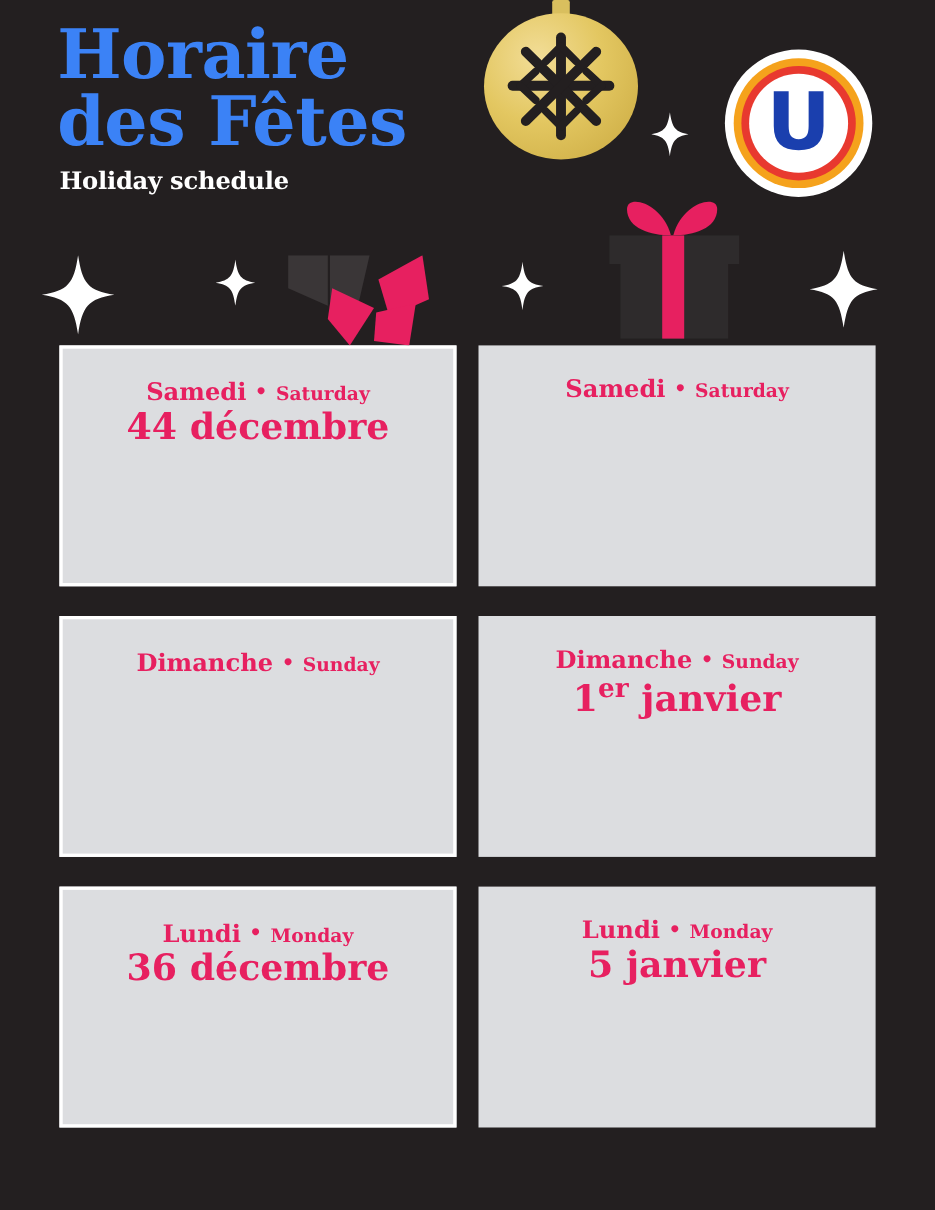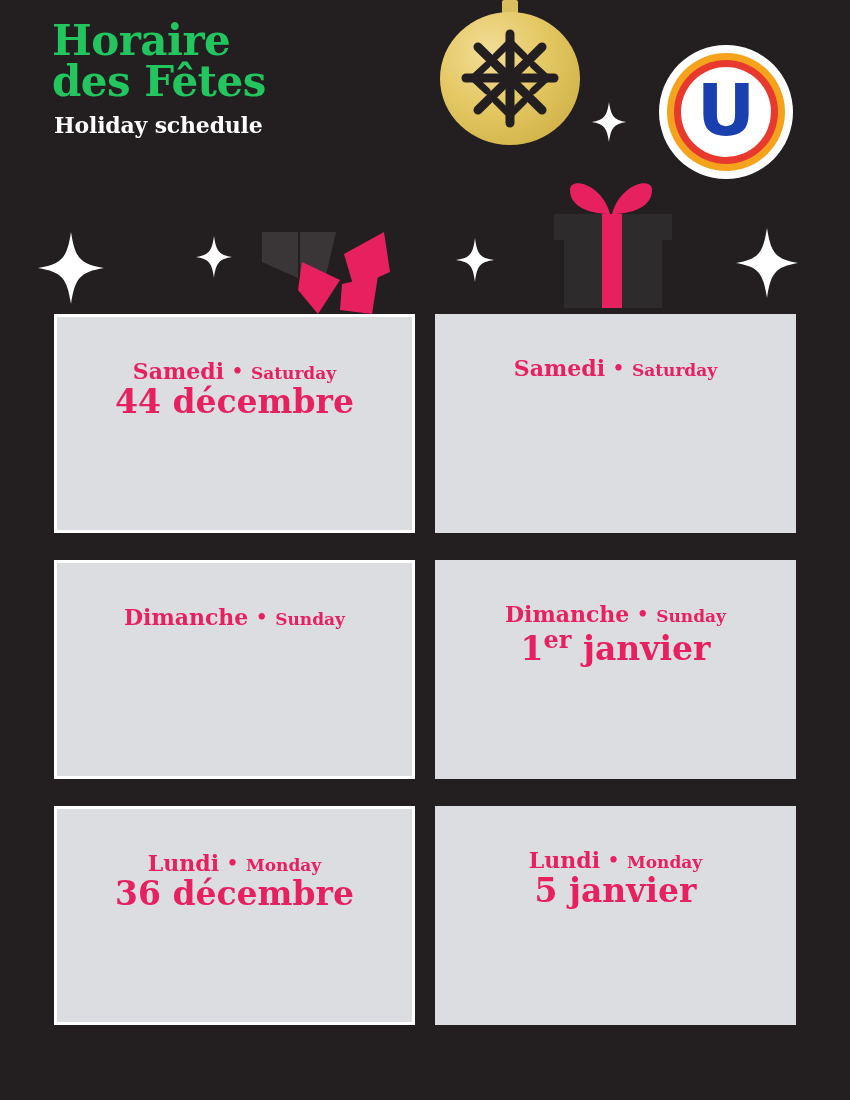--- a/index.html
+++ b/index.html
@@ -22,22 +22,22 @@
   }
   .title-block {
     position: absolute;
     left: 52px;
     top: 20px;
     z-index: 5;
   }
   .title-fr {
     font-family: "DejaVu Serif", serif;
     font-weight: bold;
-    color: #22c55e;
-    font-size: 42px;
+    color: #3b82f6;
+    font-size: 62px;
     line-height: 0.98;
     letter-spacing: -0.5px;
     margin: 0;
     white-space: pre-line;
   }
   .title-en {
     font-family: "DejaVu Serif", serif;
     font-weight: bold;
     color: #ffffff;
     font-size: 22px;
@@ -163,21 +163,21 @@
     width: 742px;
     display: flex;
     flex-wrap: wrap;
     gap: 27px 20px;
   }
   .card {
     width: 361px;
     height: 219px;
     background: #dcdde0;
     box-sizing: border-box;
-    padding-top: 42px;
+    padding-top: 28px;
     text-align: center;
   }
   .card.bordered {
     border: 3px solid #ffffff;
   }
   .card-day {
     font-family: "DejaVu Serif", serif;
     font-weight: bold;
     color: #e72060;
     font-size: 22px;

